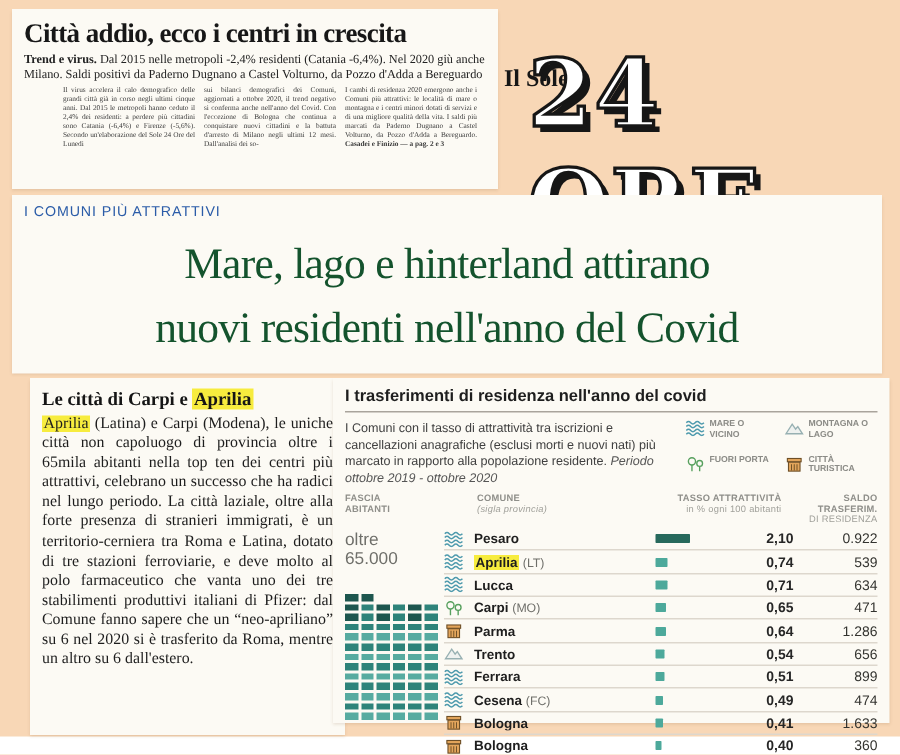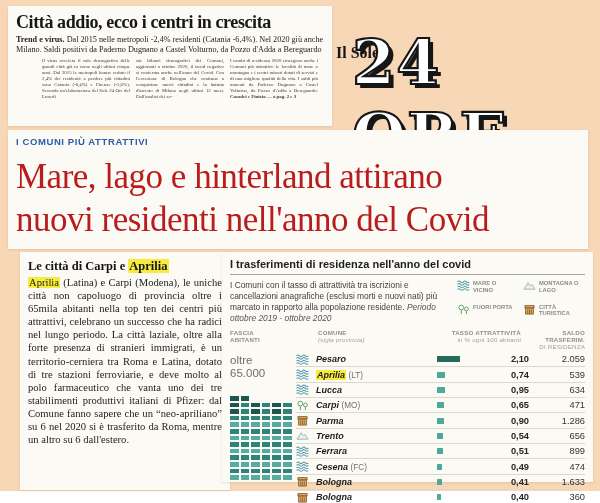--- a/index.html
+++ b/index.html
@@ -16,22 +16,22 @@
   .tcol{margin:0;width:88px;font-family:"Liberation Serif",serif;font-size:4.9px;line-height:5.9px;color:#3a3a3a;text-align:justify;}
   .tcol b{font-weight:bold;}
 
   
   .masthead{position:absolute;left:334px;top:34px;width:262px;height:90px;}
   .masthead-prefix{position:absolute;left:2px;top:10px;font-family:"Liberation Serif",serif;font-weight:bold;font-size:16px;color:#161616;}
   .masthead-title{position:absolute;left:18px;top:-8px;font-family:"DejaVu Serif",serif;font-weight:bold;font-size:62px;letter-spacing:1px;color:#fff;-webkit-text-stroke:2.2px #161616;text-shadow:4px 4px 0 #161616;}
 
   
   .mid-card{left:8px;top:130px;width:580px;height:119px;padding:6px 8px;box-sizing:border-box;}
-  .kicker{font-size:9.5px;font-weight:bold;letter-spacing:.6px;color:#2b5ca8;}
-  .feature-headline{margin:8px 0 0;font-family:"Liberation Serif",serif;font-weight:normal;font-size:35px;line-height:43px;letter-spacing:-.5px;color:#b91c1c;}
+  .kicker{font-size:9.5px;font-weight:normal;letter-spacing:.6px;color:#2b5ca8;}
+  .feature-headline{margin:8px 0 0;font-family:"Liberation Serif",serif;font-weight:normal;font-size:29px;line-height:43px;letter-spacing:-.5px;color:#14532d;text-align:center;}
 
   
   .left-card{left:20px;top:252px;width:210px;height:238px;padding:7px 8px;box-sizing:border-box;}
   .left-title{margin:0 0 2px;font-family:"Liberation Serif",serif;font-weight:bold;font-size:12.5px;color:#151515;}
   .left-body{margin:0;font-family:"Liberation Serif",serif;font-size:10.6px;line-height:13.1px;color:#1d1d1d;text-align:justify;}
   mark.hl{background:#f7ec3e;color:inherit;padding:0 1px;}
 
   
   .table-card{left:222px;top:252px;width:371px;height:230px;padding:6px 8px 4px;box-sizing:border-box;}
   .chart-title{margin:0;font-size:11px;font-weight:bold;color:#1e1e1e;}
@@ -58,21 +58,21 @@
   .fascia-col{width:66px;}
   .fascia-label{font-size:11.5px;color:#6f6f6a;line-height:13px;margin-top:2px;}
   .pictogram{margin-top:16px;}
   .brick-row{display:flex;gap:2px;margin-bottom:2px;}
   .brick-row i{display:block;width:8.6px;height:4.6px;}
 
   .rows-col{flex:1;}
   .t-row{display:flex;align-items:center;height:14.35px;border-bottom:1px solid #ddd7cd;}
   .t-row .icon{width:20px;flex:none;}
   .t-name{flex:1;font-size:9px;color:#1e1e1e;white-space:nowrap;overflow:hidden;}
-  .t-name b{font-weight:bold;font-style:italic;}
+  .t-name b{font-weight:bold;}
   .prov{font-weight:normal;color:#6f6f6a;font-size:8.2px;}
   .t-bar{width:52px;flex:none;display:flex;align-items:center;}
   .t-bar i{display:block;height:6px;border-radius:.5px;}
   .t-tasso{width:40px;flex:none;text-align:right;font-size:9.3px;font-weight:bold;color:#262626;}
   .t-saldo{width:56px;flex:none;text-align:right;font-size:9.3px;color:#33332f;}
 </style>
 </head>
 <body>
 
 <div class="page">
@@ -279,21 +279,21 @@
                   <path d="M0.5 7.6 q1.6 -1.8 3.2 0 t3.2 0 t3.2 0 t3.2 0"></path>
                   <path d="M0.5 10.4 q1.6 -1.8 3.2 0 t3.2 0 t3.2 0 t3.2 0"></path>
                 </g>
               </svg>
             </span>
             <span class="t-name"><b>Pesaro</b></span>
             <span class="t-bar">
               <i style="width:23.1px;background:#27695c"></i>
             </span>
             <span class="t-tasso">2,10</span>
-            <span class="t-saldo">2.059</span>
+            <span class="t-saldo">0.922</span>
           </div>
           <div class="t-row">
             <span class="icon">
               <svg class="ic" viewBox="0 0 14 12">
                 <g fill="none" stroke="#4e9aad" stroke-width="1.1">
                   <path d="M0.5 2 q1.6 -1.8 3.2 0 t3.2 0 t3.2 0 t3.2 0"></path>
                   <path d="M0.5 4.8 q1.6 -1.8 3.2 0 t3.2 0 t3.2 0 t3.2 0"></path>
                   <path d="M0.5 7.6 q1.6 -1.8 3.2 0 t3.2 0 t3.2 0 t3.2 0"></path>
                   <path d="M0.5 10.4 q1.6 -1.8 3.2 0 t3.2 0 t3.2 0 t3.2 0"></path>
                 </g>
@@ -314,21 +314,21 @@
                   <path d="M0.5 4.8 q1.6 -1.8 3.2 0 t3.2 0 t3.2 0 t3.2 0"></path>
                   <path d="M0.5 7.6 q1.6 -1.8 3.2 0 t3.2 0 t3.2 0 t3.2 0"></path>
                   <path d="M0.5 10.4 q1.6 -1.8 3.2 0 t3.2 0 t3.2 0 t3.2 0"></path>
                 </g>
               </svg>
             </span>
             <span class="t-name"><b>Lucca</b></span>
             <span class="t-bar">
               <i style="width:7.8px;background:#4da99b"></i>
             </span>
-            <span class="t-tasso">0,95</span>
+            <span class="t-tasso">0,71</span>
             <span class="t-saldo">634</span>
           </div>
           <div class="t-row">
             <span class="icon">
               <svg class="ic" viewBox="0 0 14 12">
                 <g fill="none" stroke="#57a05e" stroke-width="1">
                   <circle cx="4.6" cy="3.9" r="2.6"></circle>
                   <path d="M4.6 6.6 V11"></path>
                   <circle cx="10.2" cy="5.4" r="2.1"></circle>
                   <path d="M10.2 7.6 V11"></path>
@@ -347,21 +347,21 @@
               <svg class="ic" viewBox="0 0 14 12">
                 <rect x="2" y="1.8" width="10" height="2.4" fill="#e3a55b" stroke="#6e4f26" stroke-width="0.8"></rect>
                 <rect x="2.8" y="4.5" width="8.4" height="6.5" fill="#e3a55b" stroke="#6e4f26" stroke-width="0.8"></rect>
                 <path d="M5 6 v4.5 M7 6 v4.5 M9 6 v4.5" stroke="#6e4f26" stroke-width="0.7" fill="none"></path>
               </svg>
             </span>
             <span class="t-name"><b>Parma</b></span>
             <span class="t-bar">
               <i style="width:7.0px;background:#4da99b"></i>
             </span>
-            <span class="t-tasso">0,90</span>
+            <span class="t-tasso">0,64</span>
             <span class="t-saldo">1.286</span>
           </div>
           <div class="t-row">
             <span class="icon">
               <svg class="ic" viewBox="0 0 14 12">
                 <path d="M1 10 L5.5 3 L8 6.6 L9.6 4.8 L13 10 Z" fill="#eef1ef" stroke="#97b0b2" stroke-width="1"></path>
               </svg>
             </span>
             <span class="t-name"><b>Trento</b></span>
             <span class="t-bar">

